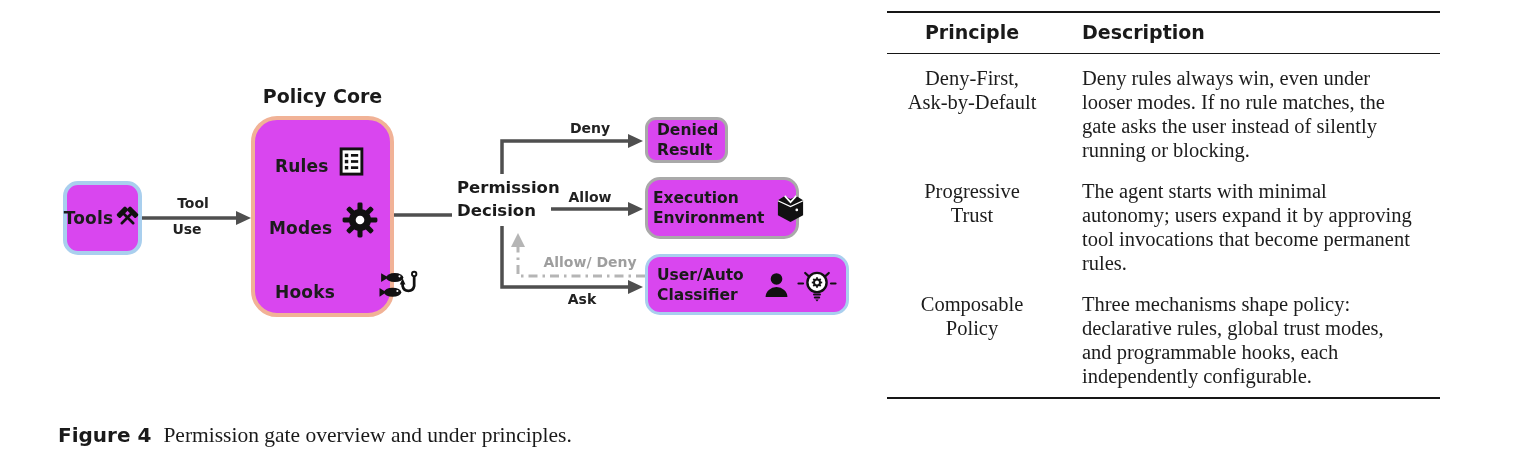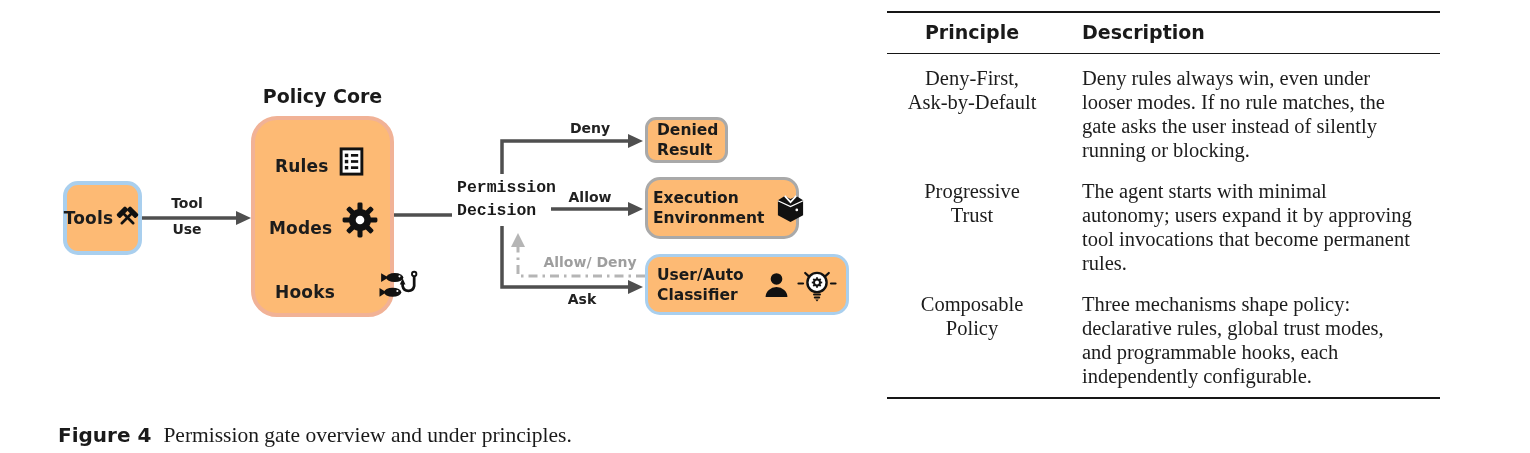--- a/index.html
+++ b/index.html
@@ -1,46 +1,46 @@
 <!DOCTYPE html>
 <html><head>
 <meta charset="utf-8">
 <style>
   html,body{margin:0;padding:0;background:#ffffff;}
   .page{position:relative;width:1530px;height:453px;background:#fff;overflow:hidden;
         font-family:"DejaVu Sans",sans-serif;color:#1a1a1a;}
 
   
   .connectors{position:absolute;left:0;top:0;}
-  .node{position:absolute;background:#fdba74;box-sizing:border-box;}
+  .node{position:absolute;background:#d946ef;box-sizing:border-box;}
   .lbl{font-weight:700;color:#1c1c1c;letter-spacing:.2px;}
 
   .tools-box{left:63px;top:181px;width:79px;height:74px;border:4px solid #a9cfee;border-radius:15px;
              display:flex;flex-direction:row;align-items:center;justify-content:center;gap:1px;}
   .tools-box .lbl{font-size:17px;}
 
   .edge-label{position:absolute;text-align:center;font-size:14px;font-weight:700;color:#222;}
-  .tool-word{left:158px;top:195px;width:58px;}
+  .tool-word{left:164px;top:195px;width:58px;}
   .use-word{left:158px;top:221px;width:58px;}
   .deny-word{left:558px;top:120px;width:64px;}
   .allow-word{left:556px;top:189px;width:68px;}
   .ask-word{left:550px;top:291px;width:64px;}
   .feedback-word{left:533px;top:254px;width:114px;color:#9e9e9e;}
 
   .policy-title{position:absolute;left:250px;top:85px;width:145px;text-align:center;
                 font-size:19px;font-weight:700;}
   .policy-box{left:251px;top:116px;width:143px;height:201px;border:4px solid #f1b296;border-radius:26px;}
   .policy-item{position:absolute;display:flex;align-items:flex-end;gap:10px;}
   .policy-item .lbl{font-size:17px;}
   .item-rules{left:20px;top:27px;}
   .item-modes{left:14px;top:82px;}
   .item-hooks{left:20px;top:150px;gap:44px;}
 
   .perm-decision{position:absolute;left:457px;top:176px;width:100px;
-                 font-size:16.5px;font-weight:700;line-height:23px;font-family:Liberation Mono, monospace;}
+                 font-size:16.5px;font-weight:700;line-height:23px;}
 
   .outcome{border:3.5px solid #a9a9a9;display:flex;align-items:center;}
   .outcome .txt{font-size:15.5px;font-weight:700;line-height:20px;}
   .denied-box{left:645px;top:117px;width:83px;height:46px;border-radius:11px;padding-left:9px;}
   .exec-box{left:645px;top:177px;width:154px;height:62px;border-radius:15px;padding:0 5px;gap:11px;}
   .user-box{left:645px;top:254px;width:204px;height:61px;border-color:#a9cfee;border-radius:15px;
             padding:0 9px;gap:7px;}
 
   .icon{flex:0 0 auto;display:block;}
 

